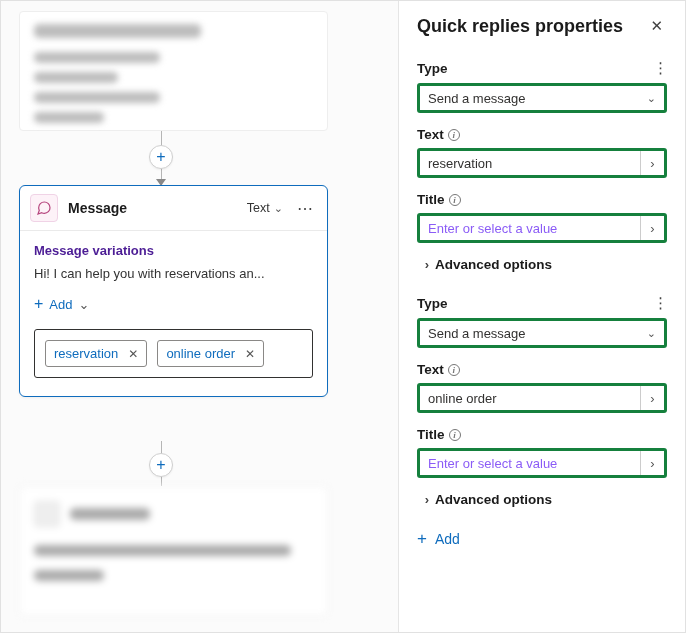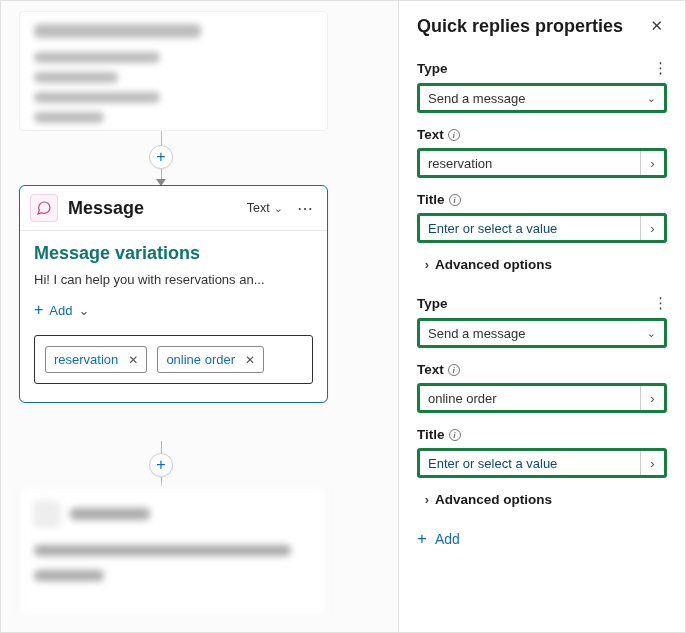--- a/index.html
+++ b/index.html
@@ -102,43 +102,43 @@
       height: 28px;
       background: #fdf2f8;
       border: 1px solid #f0d3e6;
       border-radius: 4px;
       display: flex;
       align-items: center;
       justify-content: center;
       color: #b6457e;
     }
     .node-title {
-      font-size: 18px;
+      font-size: 14px;
       font-weight: 600;
       color: #1b1b1b;
       flex: 1;
     }
     .node-mode {
       font-size: 12.5px;
       color: #333;
       display: flex;
       align-items: center;
       gap: 4px;
     }
     .dots {
       color: #444;
       font-size: 16px;
       padding: 0 4px;
     }
     .node-body {
       padding: 12px 14px 18px;
     }
     .body-label {
-      font-size: 18px;
-      color: #0f766e;
+      font-size: 13px;
+      color: #4c1d95;
       font-weight: 600;
       margin-bottom: 8px;
     }
     .variation-text {
       font-size: 13px;
       color: #333;
       margin-bottom: 14px;
       white-space: nowrap;
       overflow: hidden;
       text-overflow: ellipsis;
@@ -292,21 +292,21 @@
       display: flex;
       align-items: center;
       justify-content: space-between;
       padding: 0 8px;
       font-size: 13px;
       color: #323130;
       background: #fff;
       margin-bottom: 14px;
     }
     .input-box .placeholder {
-      color: #0c4a6e;
+      color: #8b5cf6;
     }
     .chev {
       color: #555;
       font-size: 11px;
     }
     .input-box .chev-r {
       width: 24px;
       height: 100%;
       border-left: 1px solid #ccc;
       display: flex;

